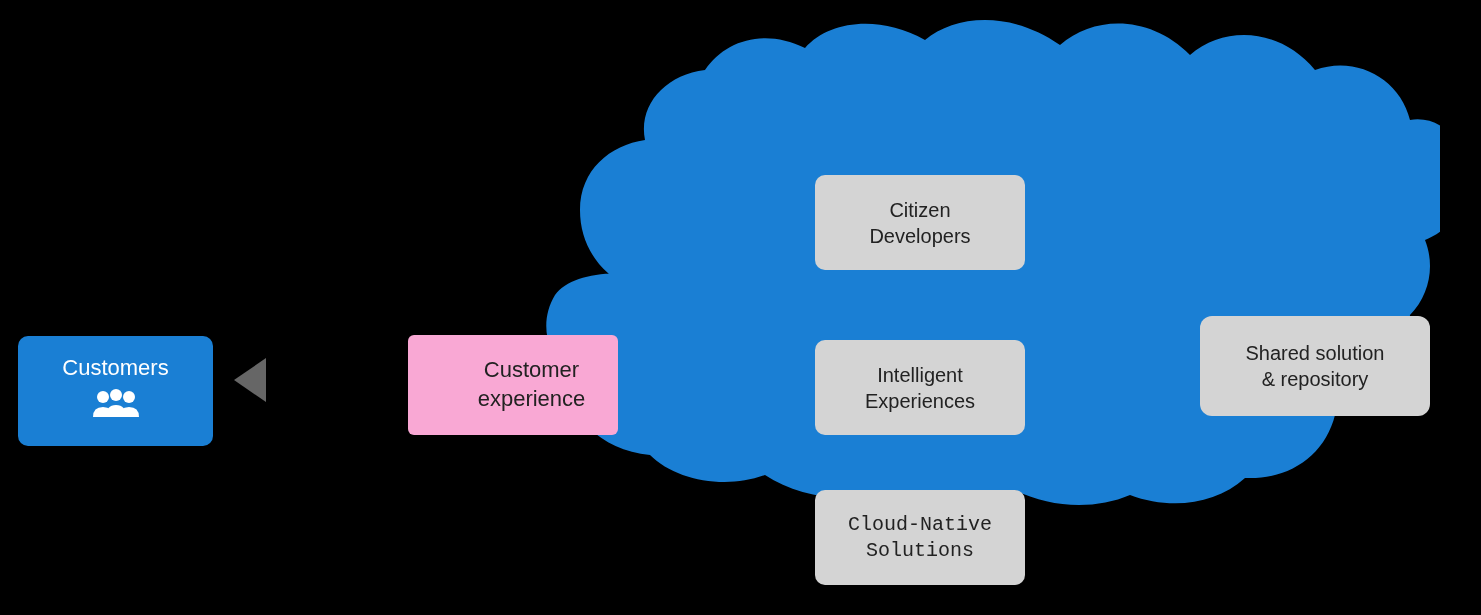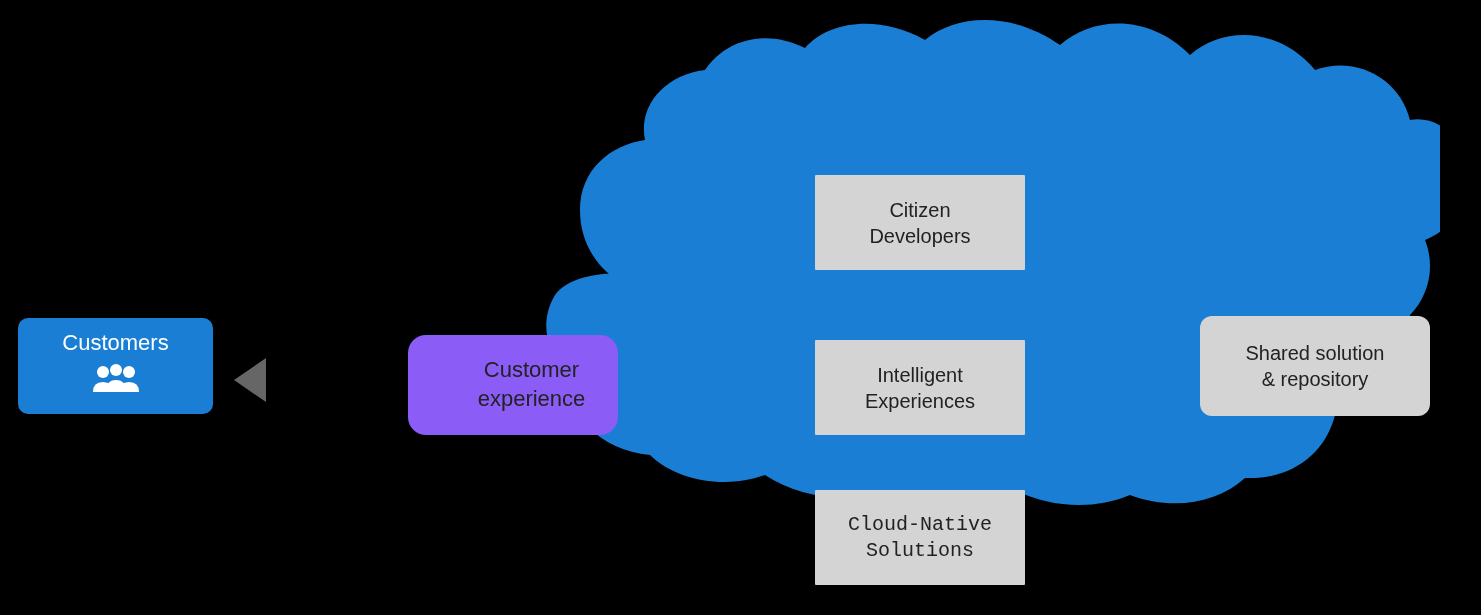--- a/index.html
+++ b/index.html
@@ -23,23 +23,23 @@
       position: absolute;
       left: 490px;
       top: 10px;
       z-index: 0;
     }
 
     
     .customers-box {
       position: absolute;
       left: 18px;
-      top: 318px;
+      top: 336px;
       width: 195px;
-      height: 96px;
+      height: 110px;
       background: #1a7fd4;
       border-radius: 10px;
       display: flex;
       flex-direction: column;
       align-items: center;
       justify-content: center;
       gap: 8px;
       z-index: 10;
     }
 
@@ -74,22 +74,22 @@
       z-index: 10;
     }
 
     
     .cx-box {
       position: absolute;
       left: 408px;
       top: 335px;
       width: 210px;
       height: 100px;
-      background: #8b5cf6;
-      border-radius: 18px;
+      background: #f9a8d4;
+      border-radius: 6px;
       display: flex;
       align-items: center;
       justify-content: center;
       text-align: center;
       z-index: 10;
       padding-left: 37px;
     }
 
     .cx-label {
       font-size: 22px;
@@ -103,21 +103,21 @@
       position: absolute;
       left: 650px;
       top: 358px;
       z-index: 10;
     }
 
     
     .inner-box {
       position: absolute;
       background: #d4d4d4;
-      border-radius: 1px;
+      border-radius: 10px;
       display: flex;
       align-items: center;
       justify-content: center;
       text-align: center;
       z-index: 10;
       width: 210px;
       height: 95px;
     }
 
     .inner-box-label {

